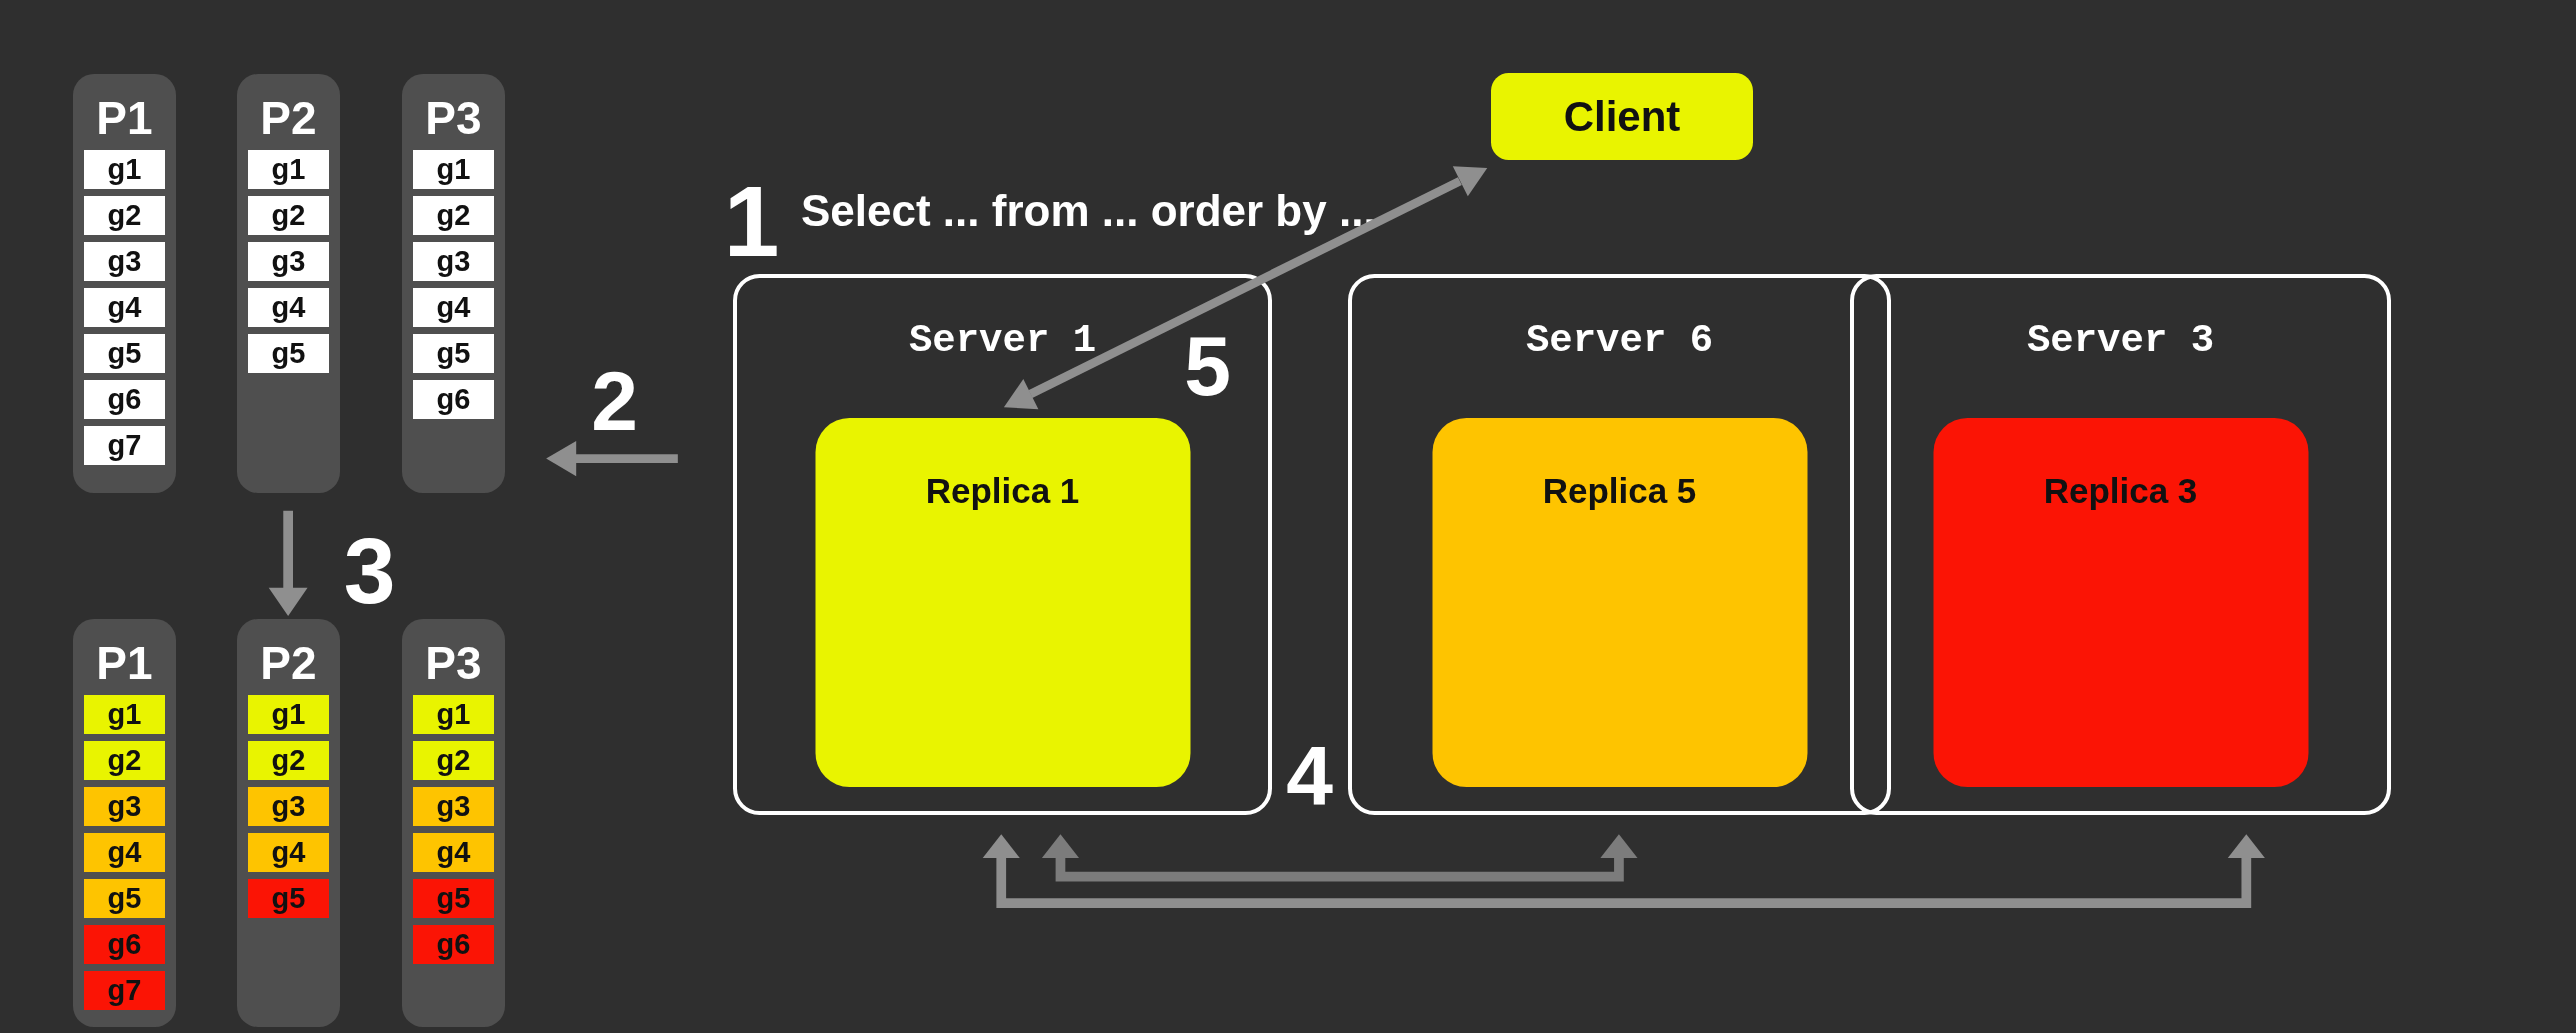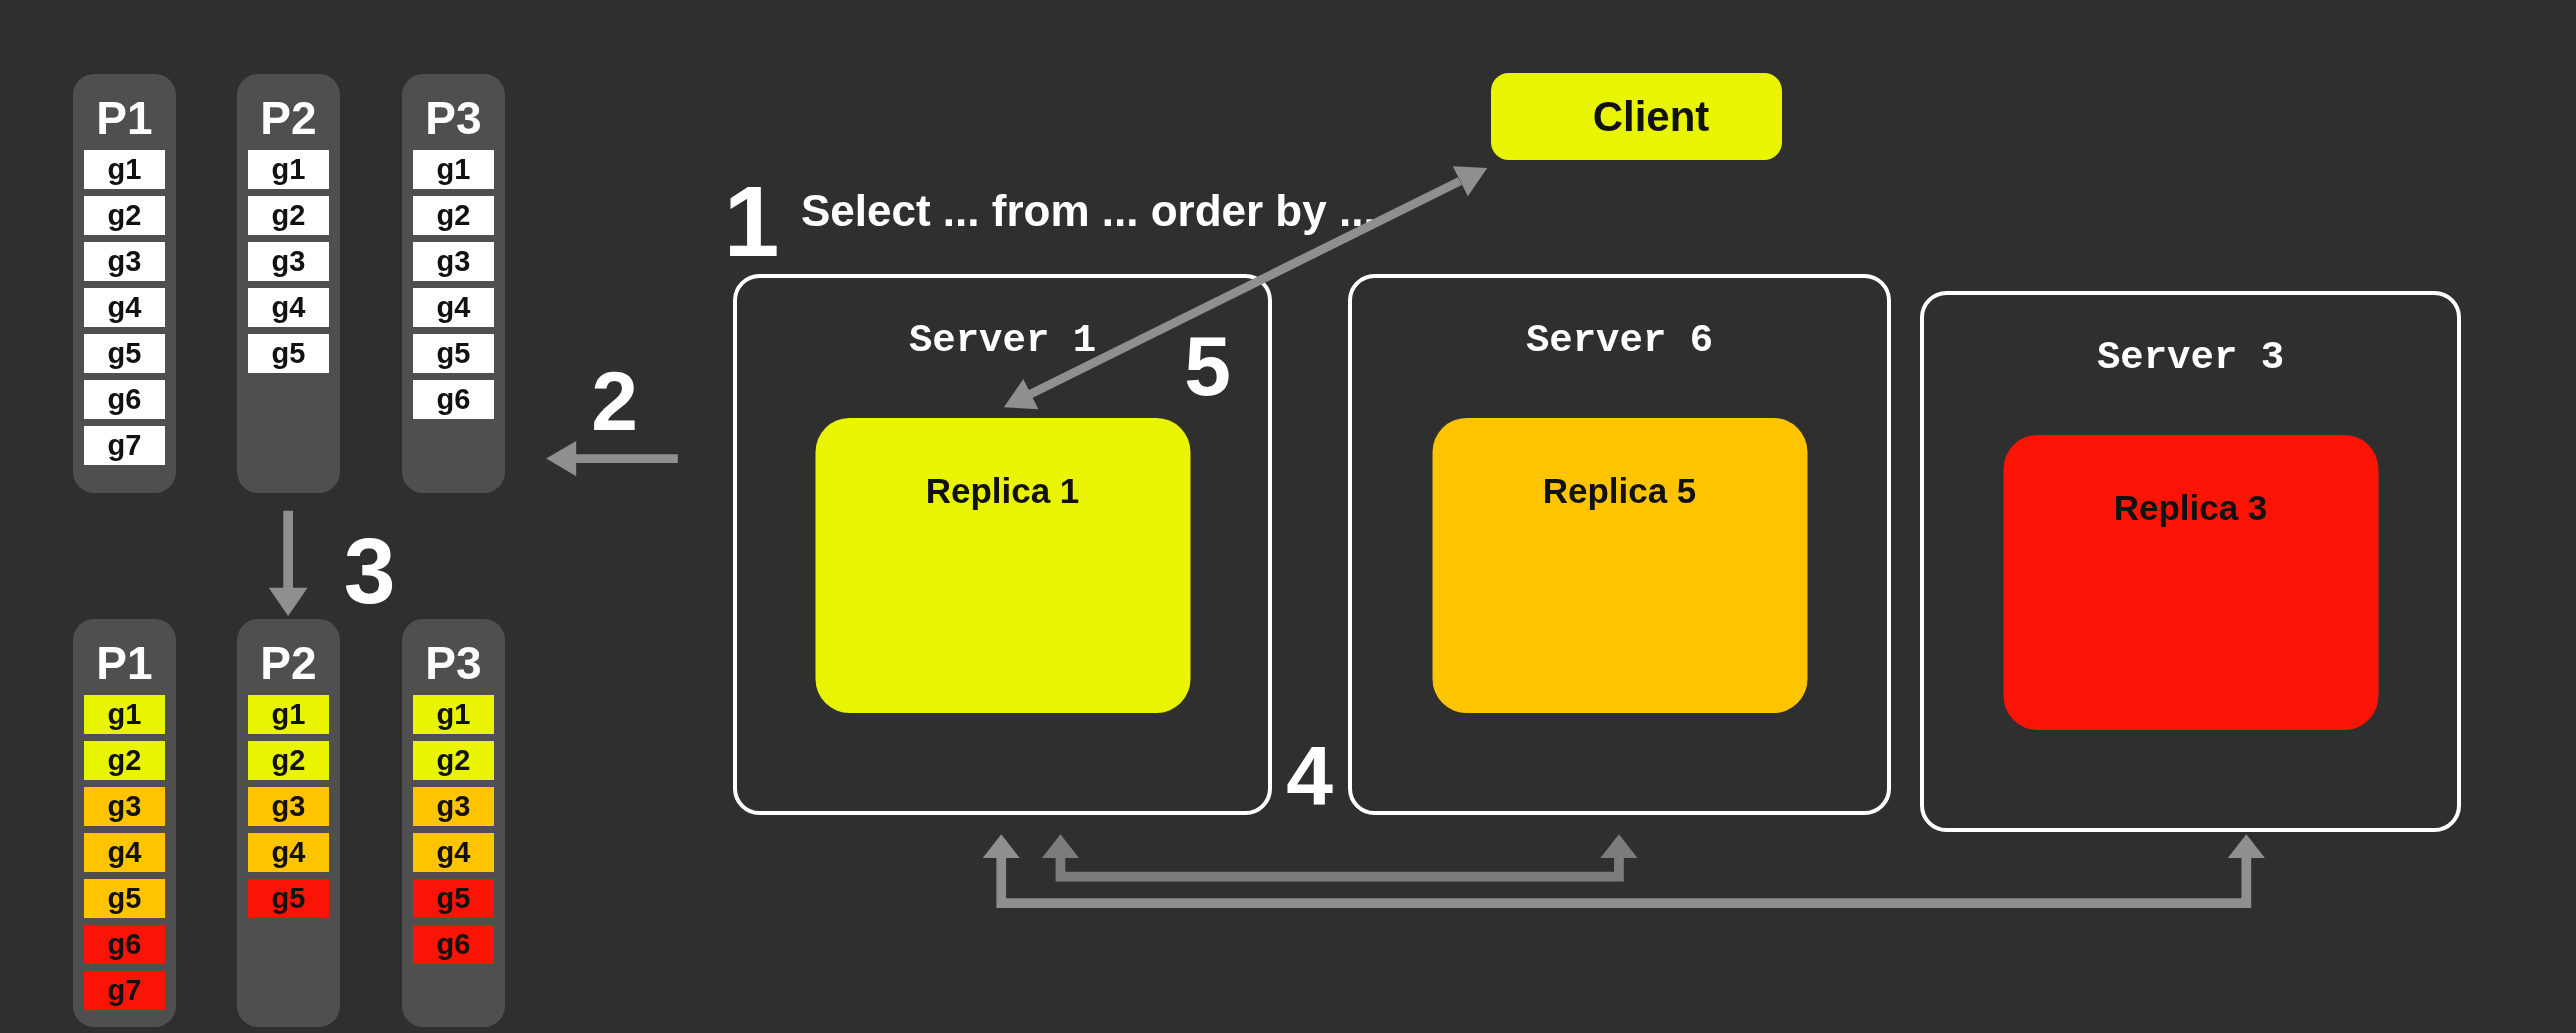--- a/index.html
+++ b/index.html
@@ -22,31 +22,31 @@
   .ptitle{margin-top:19.4px;text-align:center;font-size:46px;font-weight:700;color:var(--white);line-height:1.1;}
   .pboxes{margin-top:6px;}
   .gbox{width:81px;height:39px;margin:0 auto 7px auto;display:flex;align-items:center;justify-content:center;
         font-size:29px;font-weight:700;color:var(--ink);}
   .c-white{background:var(--white);} .c-yellow{background:var(--yellow);}
   .c-orange{background:var(--orange);} .c-red{background:var(--red);}
 
   
   .server{position:absolute;top:274px;height:541px;border:4.4px solid var(--white);border-radius:26.5px;
           box-sizing:border-box;z-index:2;}
-  .server-1{left:733px;width:539px;} .server-2{left:1348px;width:543px;} .server-3{left:1920px;width:541px;margin-top:17px;}
+  .server-1{left:733px;width:539px;} .server-2{left:1348px;width:543px;} .server-3{left:1850px;width:541px;}
   .server-title{text-align:center;margin-top:41px;font-size:39px;font-weight:700;color:var(--white);font-family:Liberation Mono, monospace;}
-  .replica{position:absolute;left:50%;transform:translateX(-50%);top:140px;width:375px;height:295px;border-radius:34px;}
+  .replica{position:absolute;left:50%;transform:translateX(-50%);top:140px;width:375px;height:369px;border-radius:34px;}
   .replica[data-color="yellow"]{background:var(--yellow);}
   .replica[data-color="orange"]{background:var(--orange);}
   .replica[data-color="red"]{background:var(--red);}
   .replica-label{display:block;text-align:center;margin-top:53px;font-size:35px;font-weight:700;color:var(--ink);}
 
   
   .client{position:absolute;left:1491px;top:73px;width:262px;height:87px;background:var(--yellow);
-          border-radius:17.7px;display:flex;align-items:center;justify-content:center;z-index:3;padding-left:29px;}
+          border-radius:17.7px;display:flex;align-items:center;justify-content:center;z-index:3;}
   .client-label{font-size:42px;font-weight:700;color:var(--ink);}
 
   
   .num{position:absolute;color:var(--white);font-weight:700;font-size:84px;line-height:1;width:97px;
        text-align:center;z-index:5;}
   .num-1{left:703px;top:171px;font-size:100px;}
   .num-2{left:566px;top:359px;}
   .num-3{left:321px;top:525px;font-size:93px;}
   .num-4{left:1261px;top:734px;}
   .num-5{left:1159px;top:324px;}

